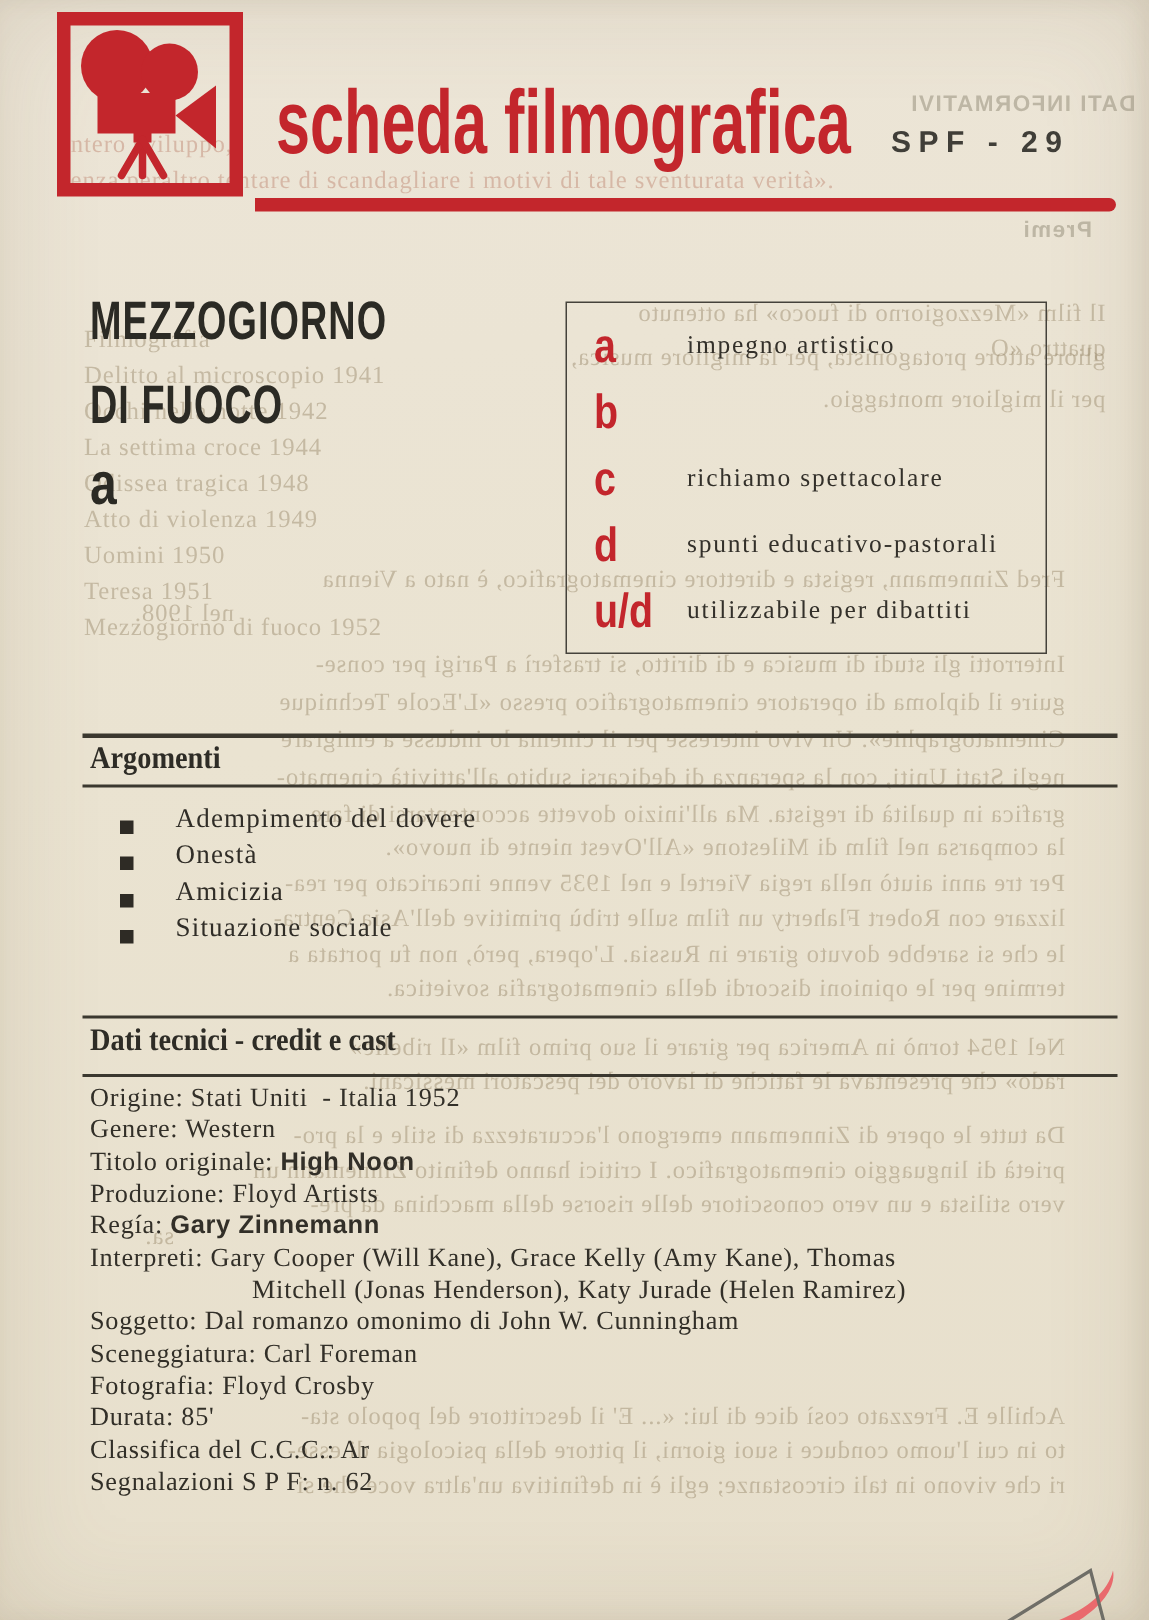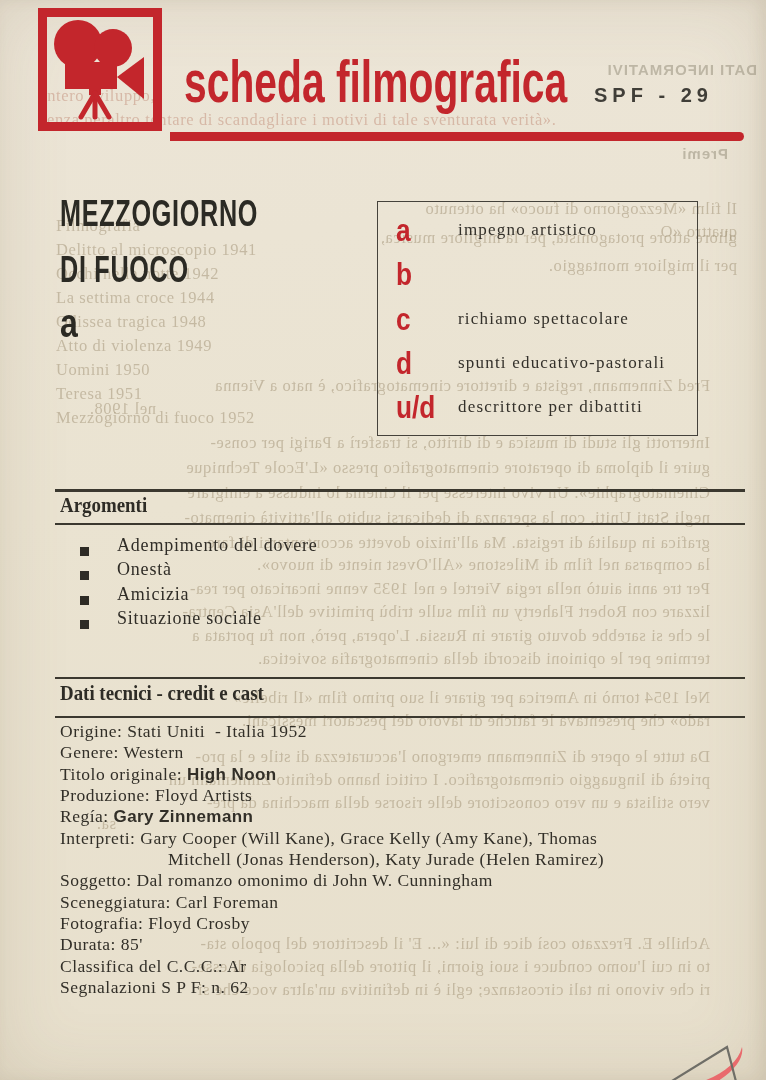--- a/index.html
+++ b/index.html
@@ -150,21 +150,21 @@
     <div class="legend-row">
       <span class="legend-key"><span class="cond" style="--sx:.82">c</span></span>
       <span class="legend-label">richiamo spettacolare</span>
     </div>
     <div class="legend-row">
       <span class="legend-key"><span class="cond" style="--sx:.82">d</span></span>
       <span class="legend-label">spunti educativo-pastorali</span>
     </div>
     <div class="legend-row">
       <span class="legend-key"><span class="cond" style="--sx:.82">u/d</span></span>
-      <span class="legend-label">descrittore per dibattiti</span>
+      <span class="legend-label">utilizzabile per dibattiti</span>
     </div>
   </div>
 
   <div class="sect-rule" style="top:489px;height:2.5px;"></div>
   <div class="sect-heading" style="top:495px;">
     <span class="cond" style="--sx:.9">Argomenti</span>
   </div>
   <div class="sect-rule" style="top:523px;height:1.5px;"></div>
 
   <div class="arg-list">

